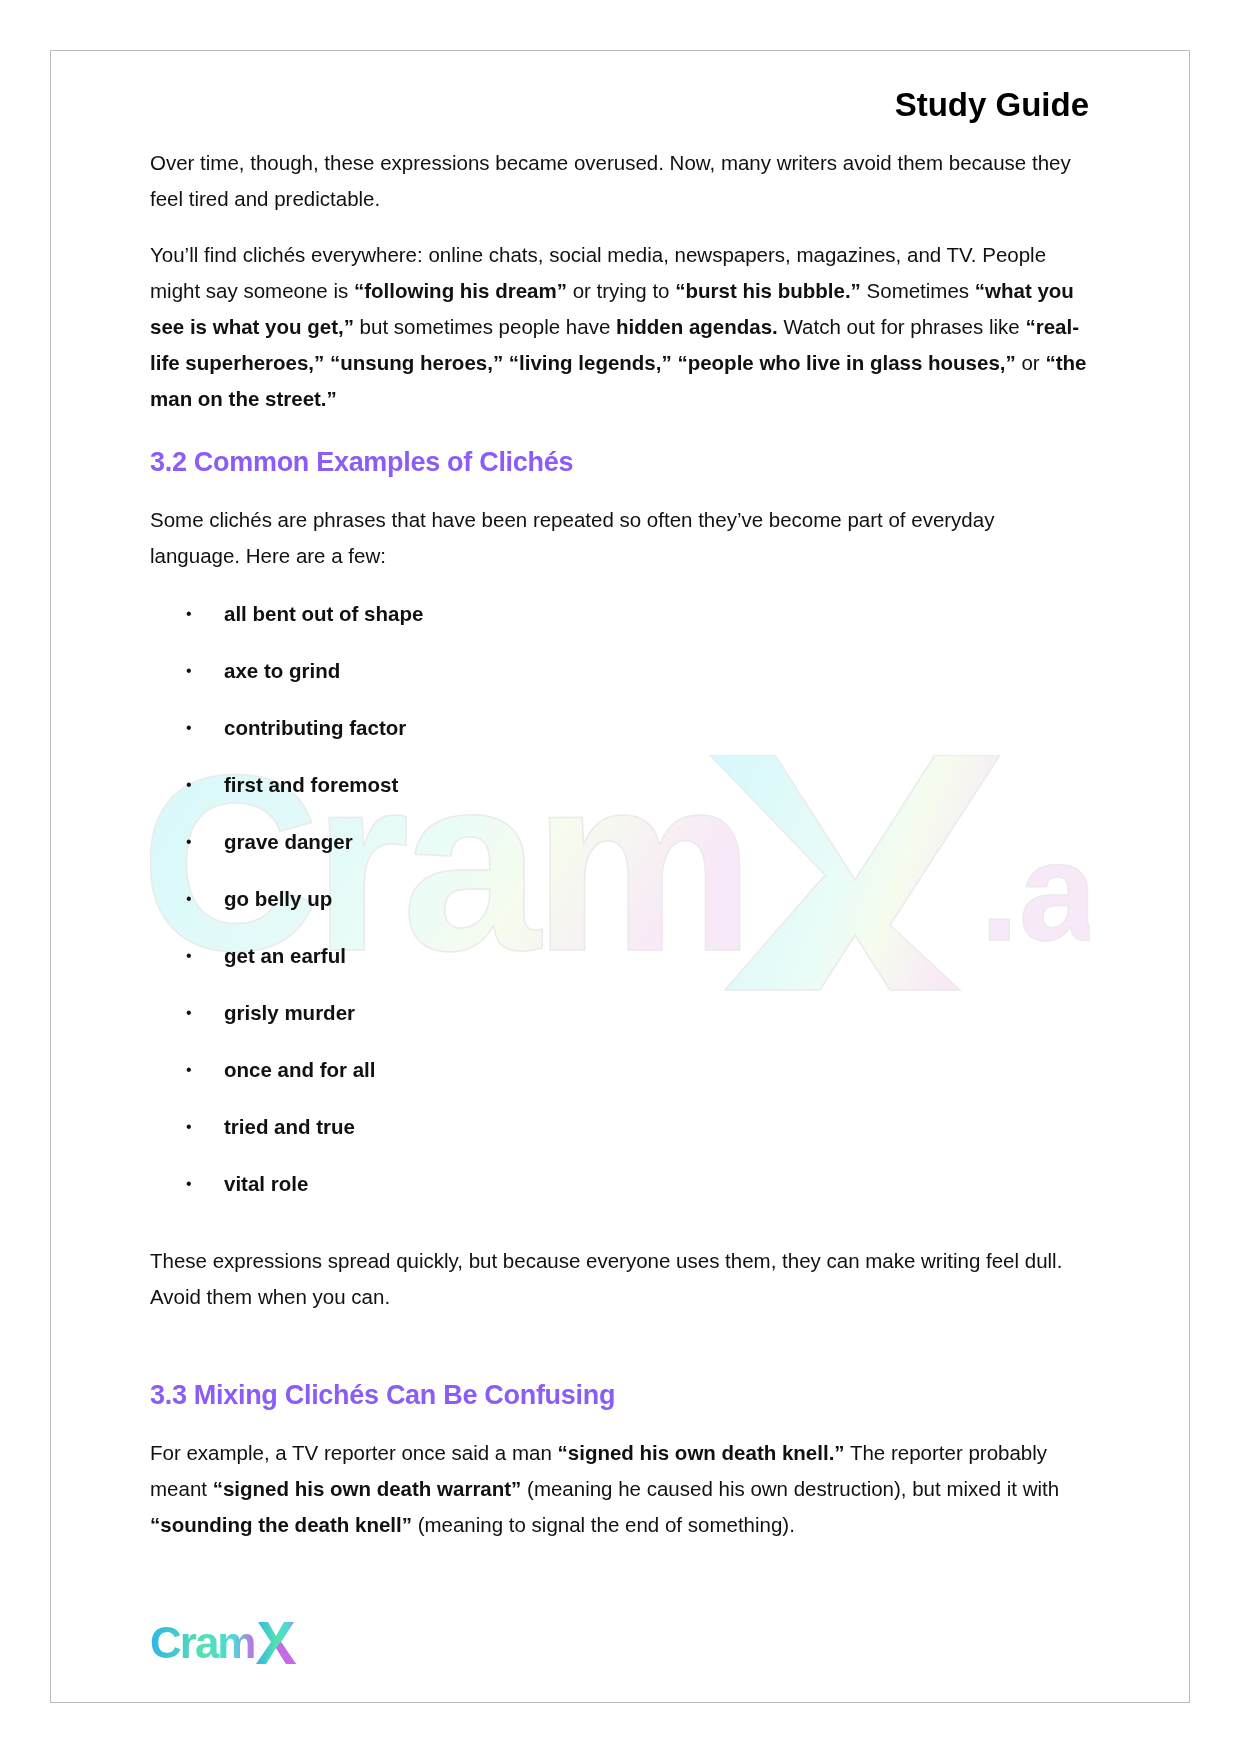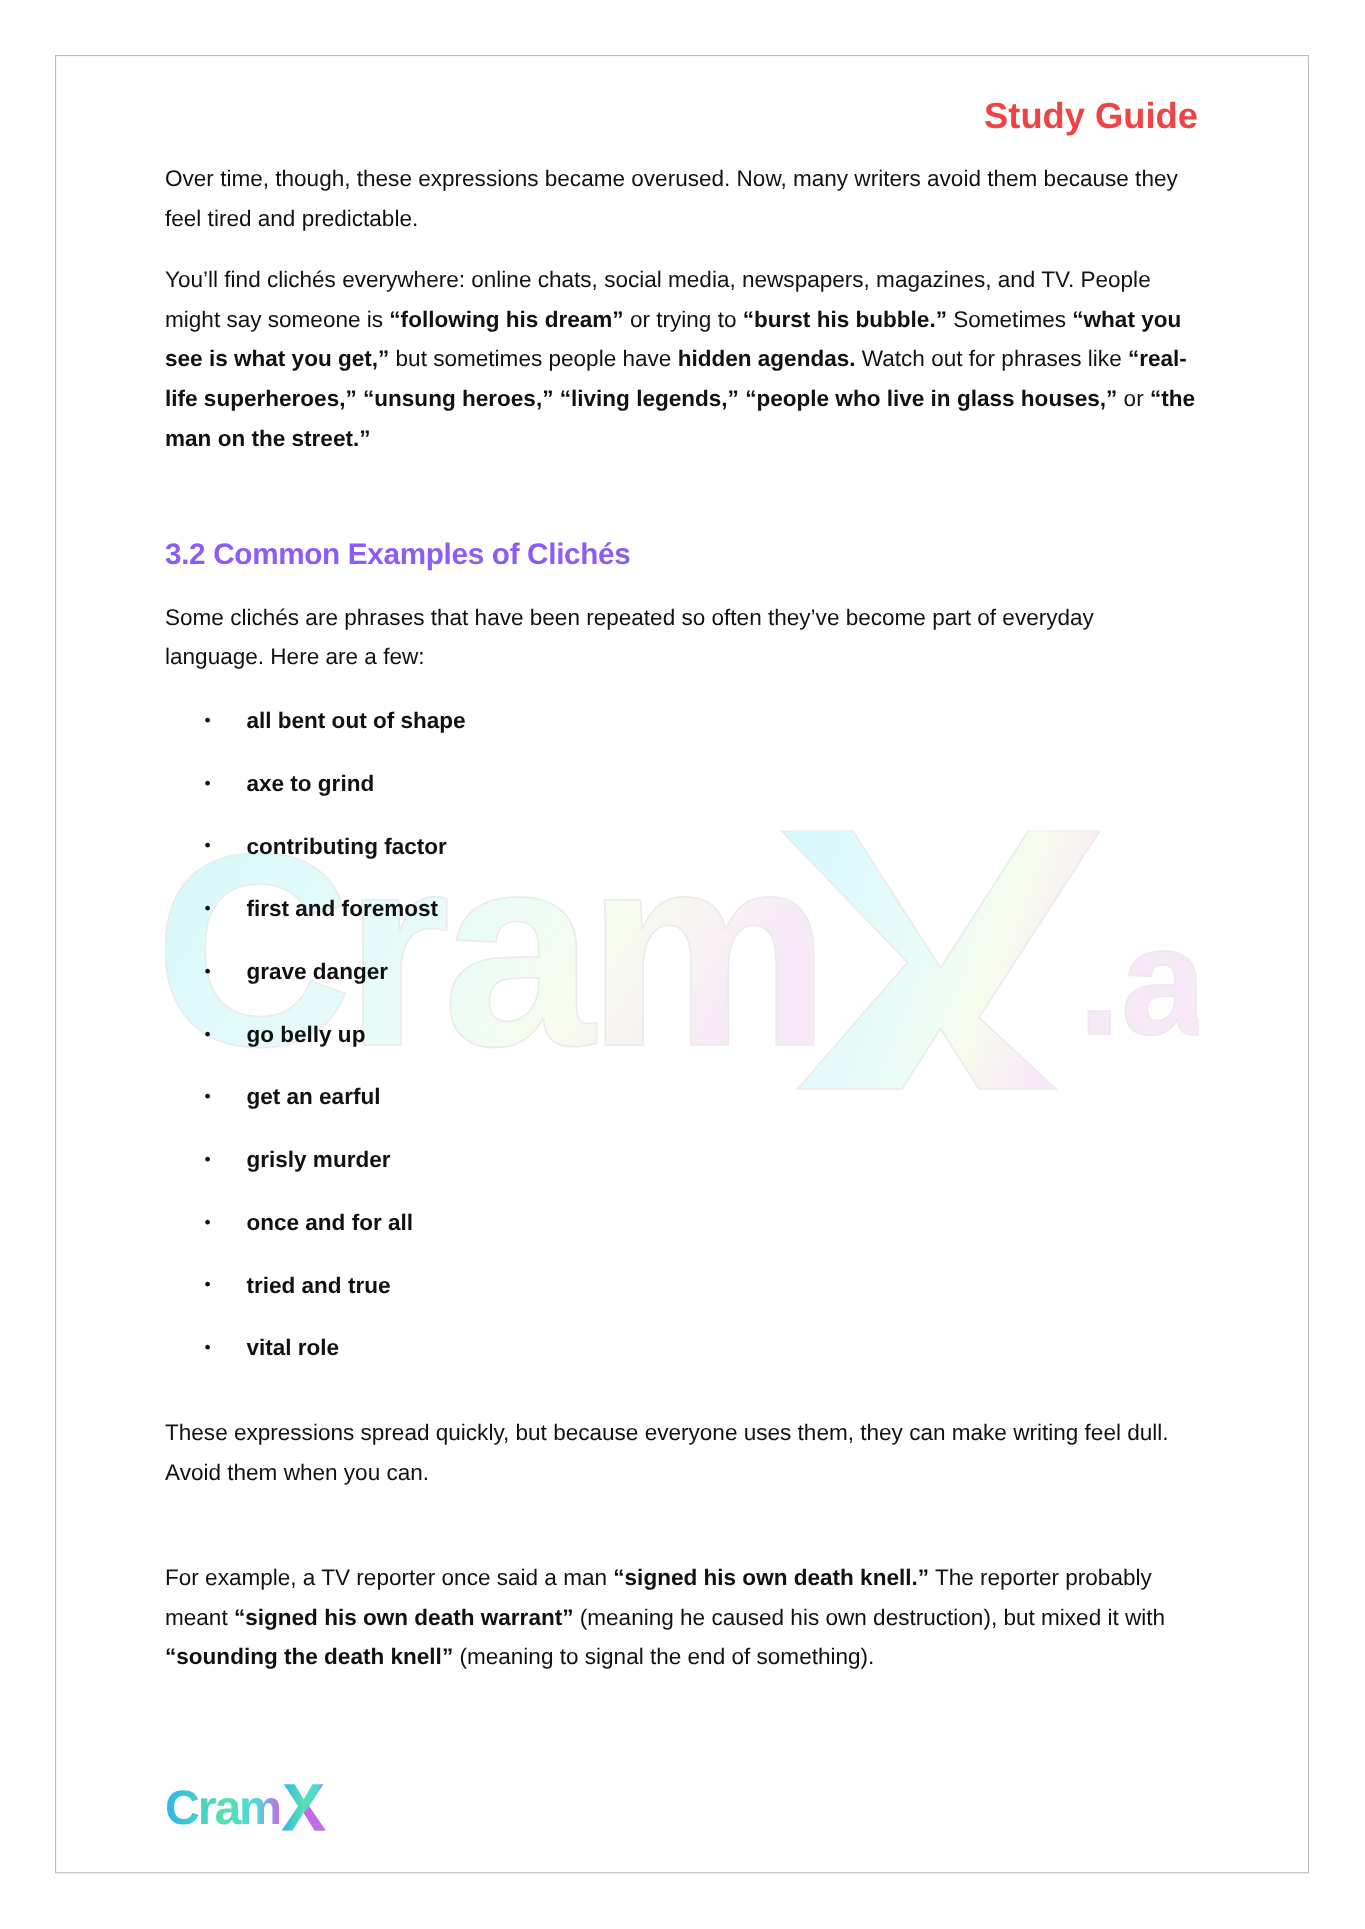--- a/index.html
+++ b/index.html
@@ -3,26 +3,26 @@
 <meta charset="utf-8">
 <style>
   html, body { margin:0; padding:0; background:#ffffff; }
   body { width:1241px; height:1754px; position:relative; overflow:hidden;
          font-family:"Liberation Sans", sans-serif; color:#111111; }
   .page-frame { position:absolute; left:50px; top:50px; width:1140px; height:1653px;
                 border:1px solid #bdbdbd; box-sizing:border-box; background:#fff; }
   .watermark { position:absolute; left:150px; top:755px; width:940px; height:240px;
                pointer-events:none; z-index:0; }
   .doc-title { position:absolute; right:152px; top:86px; font-size:33px; font-weight:bold;
-               color:#ef4444; z-index:2; margin:0; }
+               color:#000000; z-index:2; margin:0; }
   .content { position:absolute; left:150px; top:145px; width:940px; z-index:2;
              font-size:20.5px; line-height:36px; }
   p { margin:0; }
   .p1 { margin-bottom:20px; }
-  .p2 { margin-bottom:67px; }
+  .p2 { margin-bottom:25px; }
   h2 { margin:0; font-family:"Liberation Sans", sans-serif; font-size:27px;
        font-weight:bold; color:#8b5cf6; line-height:40px; letter-spacing:-0.3px; }
   .h-32 { margin-bottom:20px; }
   .intro { margin-bottom:22px; }
   ul.cliches { list-style:none; margin:0 0 20px 0; padding:0; }
   ul.cliches li { position:relative; height:57px; line-height:36px; font-weight:bold;
                   padding-left:74px; }
   ul.cliches li .bullet { position:absolute; left:36px; top:0; font-weight:normal; font-size:16px; }
   .outro { margin-bottom:60px; }
   .h-33 { margin-bottom:20px; }
@@ -72,20 +72,21 @@
     <li><span class="bullet">•</span><span>go belly up</span></li>
     <li><span class="bullet">•</span><span>get an earful</span></li>
     <li><span class="bullet">•</span><span>grisly murder</span></li>
     <li><span class="bullet">•</span><span>once and for all</span></li>
     <li><span class="bullet">•</span><span>tried and true</span></li>
     <li><span class="bullet">•</span><span>vital role</span></li>
   </ul>
 
   <p class="outro">These expressions spread quickly, but because everyone uses them, they can make writing feel dull. Avoid them when you can.</p>
 
+  <h2 class="h-33">3.3 Mixing Clichés Can Be Confusing</h2>
 
 
   <p><span>For example, a TV reporter once said a man </span><b>“signed his own death knell.”</b><span> The reporter probably meant </span><b>“signed his own death warrant”</b><span> (meaning he caused his own destruction), but mixed it with </span><b>“sounding the death knell”</b><span> (meaning to signal the end of something).</span></p>
 
 </div>
 
 <svg class="logo" viewBox="0 0 150 48" xmlns="http://www.w3.org/2000/svg">
   <defs>
     <linearGradient id="lg" x1="0" y1="0" x2="1" y2="0">
       <stop offset="0" stop-color="#2fb6e8"></stop>

